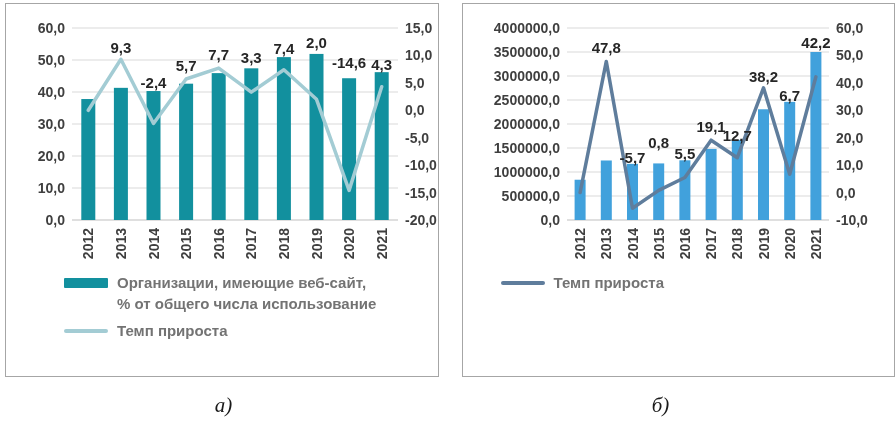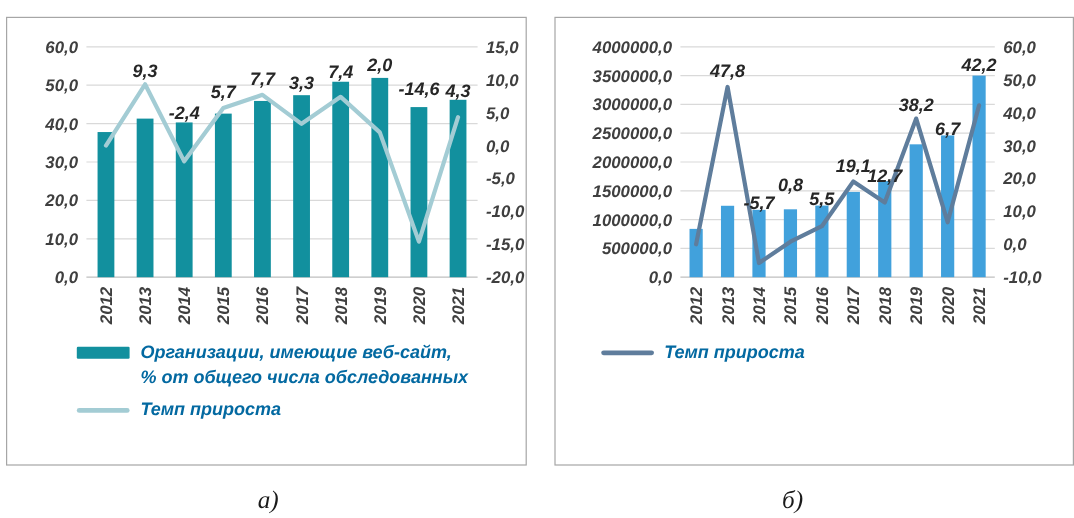--- a/index.html
+++ b/index.html
@@ -1,21 +1,21 @@
 <!DOCTYPE html>
 <html><head>
 <meta charset="utf-8">
 <style>
   html,body{margin:0;padding:0;background:#ffffff;}
   body{width:895px;height:432px;font-family:"Liberation Sans",sans-serif;-webkit-font-smoothing:antialiased;}
   .figure{width:895px;height:432px;background:#ffffff;position:relative;}
-  .panels{display:flex;gap:23px;padding:14px 0 0 5px;font-style:italic;}
+  .panels{display:flex;gap:23px;padding:3px 0 0 5px;}
   .panel{width:436px;height:372px;border:1px solid #a6a6a6;background:#ffffff;box-sizing:content-box;overflow:hidden;}
   .chart-svg{display:block;margin-top:2px;}
-  .legend{margin-top:4px;font-size:15px;font-weight:700;color:#0369a1;line-height:21px;}
+  .legend{margin-top:4px;font-size:15px;font-weight:700;color:#737373;line-height:21px;}
   .legend-a{margin-left:58px;}
   .legend-b{margin-left:38px;}
   .legend-item{display:flex;align-items:flex-start;margin-bottom:6px;}
   .legend-b .legend-item{margin-bottom:11px;}
   .swatch{flex:0 0 auto;width:44px;margin-right:9px;}
   .swatch-bar{height:10px;margin-top:6px;border-radius:1px;}
   .swatch-line{height:4px;margin-top:9px;border-radius:2px;}
   .legend-text{white-space:nowrap;}
   .captions{display:flex;padding-left:5px;margin-top:16px;}
   .caption{width:437px;text-align:center;font-family:"Liberation Serif",serif;font-style:italic;font-size:21px;color:#1a1a1a;}
@@ -79,21 +79,21 @@
           <text x="277.9" y="222" transform="rotate(-90 277.9 222)" text-anchor="end" dominant-baseline="central" font-size="14" font-weight="700" fill="#3f3f3f">2018</text>
           <text x="310.5" y="222" transform="rotate(-90 310.5 222)" text-anchor="end" dominant-baseline="central" font-size="14" font-weight="700" fill="#3f3f3f">2019</text>
           <text x="343.1" y="222" transform="rotate(-90 343.1 222)" text-anchor="end" dominant-baseline="central" font-size="14" font-weight="700" fill="#3f3f3f">2020</text>
           <text x="375.7" y="222" transform="rotate(-90 375.7 222)" text-anchor="end" dominant-baseline="central" font-size="14" font-weight="700" fill="#3f3f3f">2021</text>
         </svg>
       <div class="legend legend-a">
         <div class="legend-item">
           <span class="swatch swatch-bar" style="background: rgb(18, 144, 158);"></span>
           <span class="legend-text">
             <span>Организации, имеющие веб-сайт,</span><br>
-            <span>% от общего числа обследованных</span>
+            <span>% от общего числа использование</span>
           </span>
         </div>
         <div class="legend-item">
           <span class="swatch swatch-line" style="background: rgb(163, 204, 212);"></span>
           <span class="legend-text">Темп прироста</span>
         </div>
       </div>
     </div>
 
     <div class="panel">

